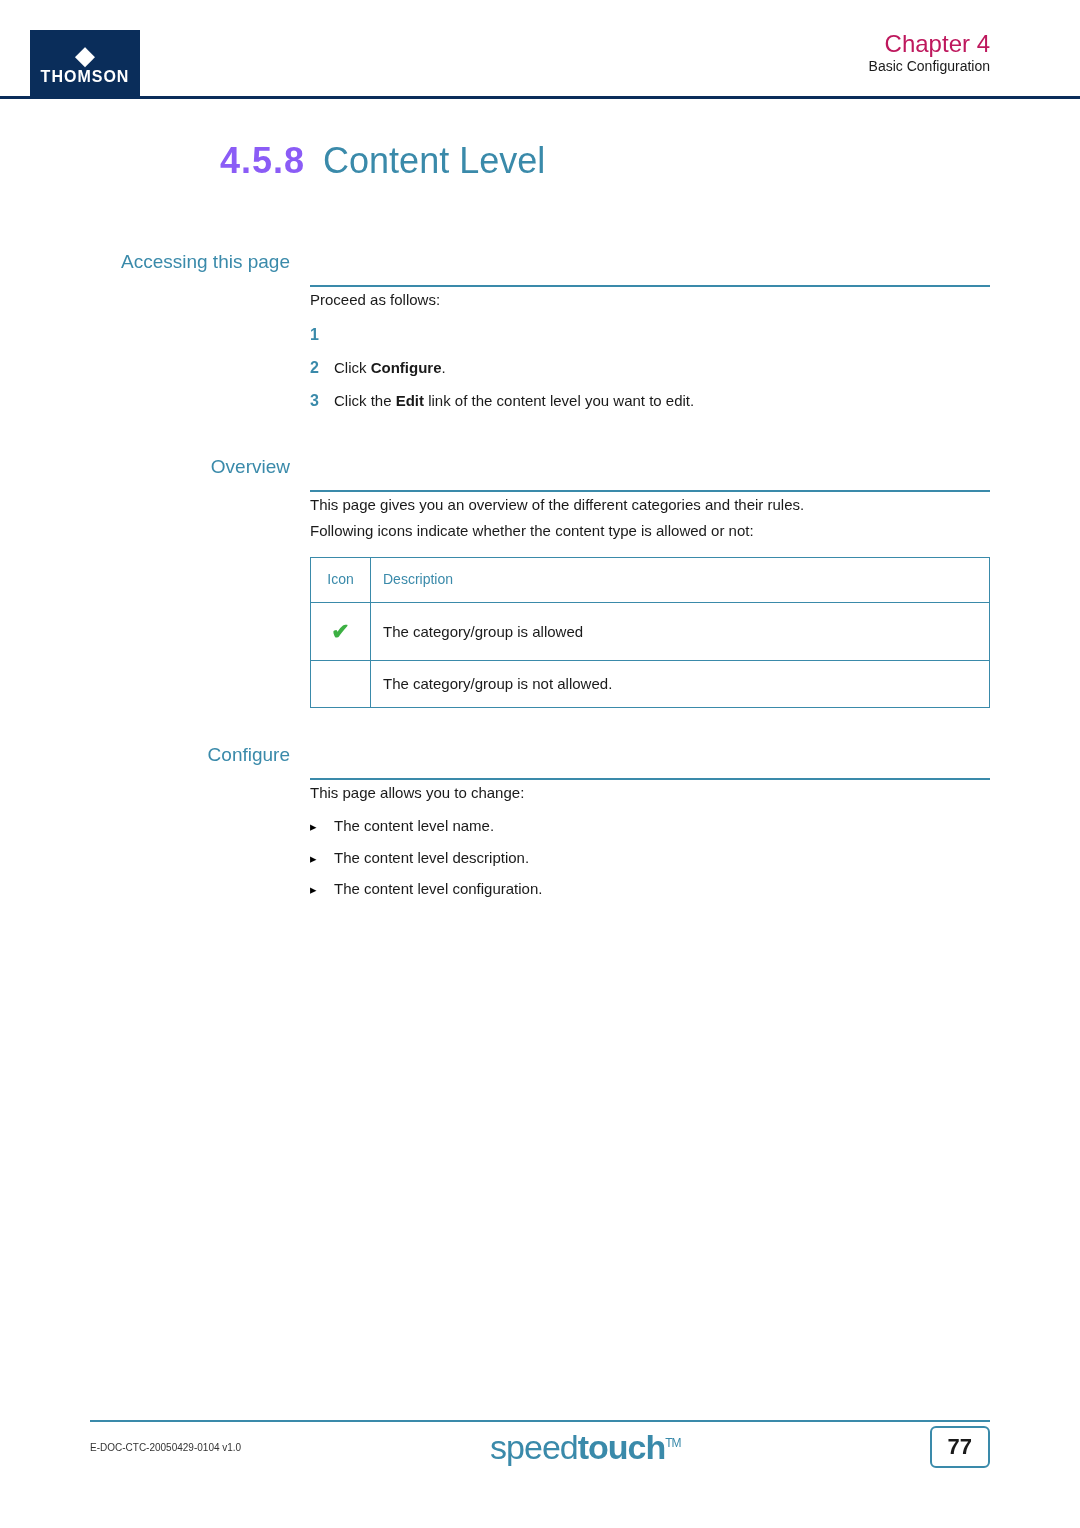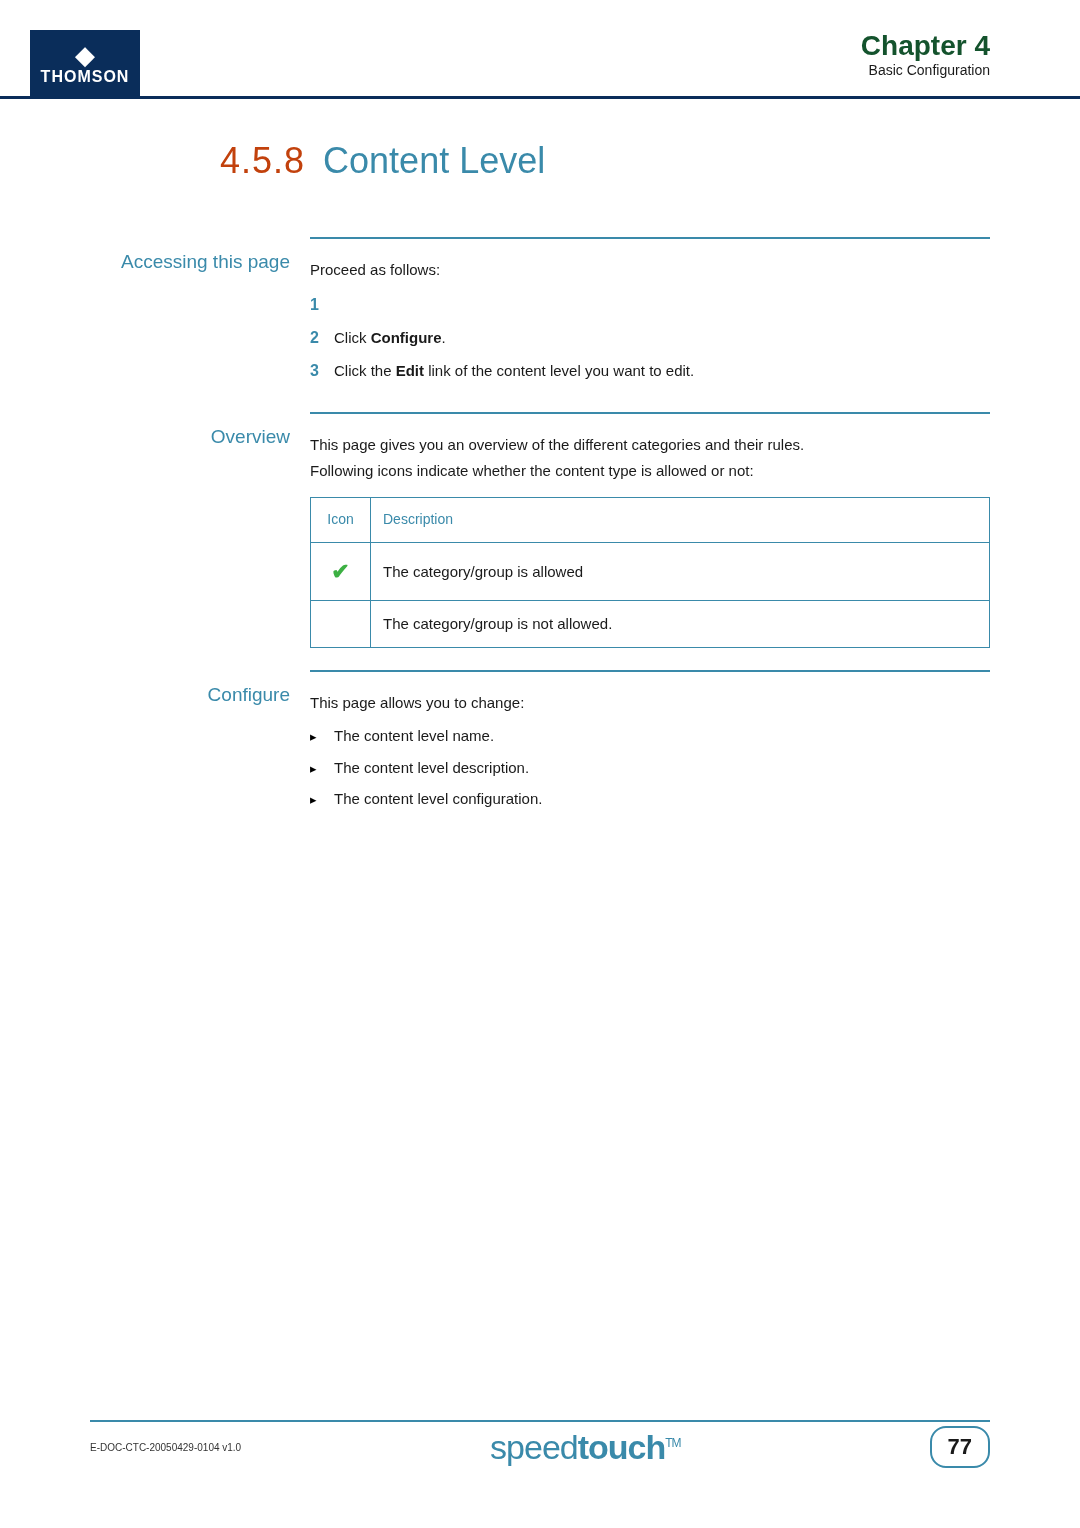--- a/index.html
+++ b/index.html
@@ -49,38 +49,38 @@
       font-weight: bold;
       letter-spacing: 1px;
     }
     .chapter-header {
       position: absolute;
       top: 30px;
       right: 90px;
       text-align: right;
     }
     .chapter-title {
-      color: #14532d;
-      font-size: 28px;
-      font-weight: bold;
+      color: #be185d;
+      font-size: 24px;
+      font-weight: normal;
     }
     .chapter-subtitle {
       color: #1a1a1a;
       font-size: 14px;
     }
     .content {
       position: absolute;
       top: 140px;
       left: 90px;
       right: 90px;
     }
     .section-number {
-      color: #c2410c;
+      color: #8b5cf6;
       font-size: 36px;
-      font-weight: normal;
+      font-weight: bold;
       letter-spacing: 1px;
     }
     .section-title {
       color: #3a8aaa;
       font-size: 36px;
       font-weight: normal;
       margin-left: 18px;
     }
     .heading-row {
       display: flex;
@@ -97,24 +97,25 @@
       min-width: 220px;
       text-align: right;
       padding-right: 20px;
       color: #3a8aaa;
       font-size: 19px;
       padding-top: 14px;
     }
     .right-col {
       flex: 1;
       border-top: 2px solid #3a8aaa;
-      padding-top: 18px;
+      padding-top: 0;
       font-size: 15px;
       color: #1a1a1a;
       line-height: 1.7;
+      margin-top: 48px;
     }
     .ol-list {
       list-style: none;
       margin-top: 8px;
     }
     .ol-list li {
       display: flex;
       align-items: baseline;
       margin-bottom: 6px;
     }
@@ -194,21 +195,21 @@
     }
     .brand .bold {
       font-weight: bold;
     }
     .brand .tm {
       font-size: 12px;
       vertical-align: super;
     }
     .page-num-box {
       border: 2px solid #3a8aaa;
-      border-radius: 16px;
+      border-radius: 6px;
       padding: 6px 16px;
       font-weight: bold;
       font-size: 22px;
       color: #1a1a1a;
     }
     b { font-weight: bold; }
   </style>
 </head>
 <body>
 

